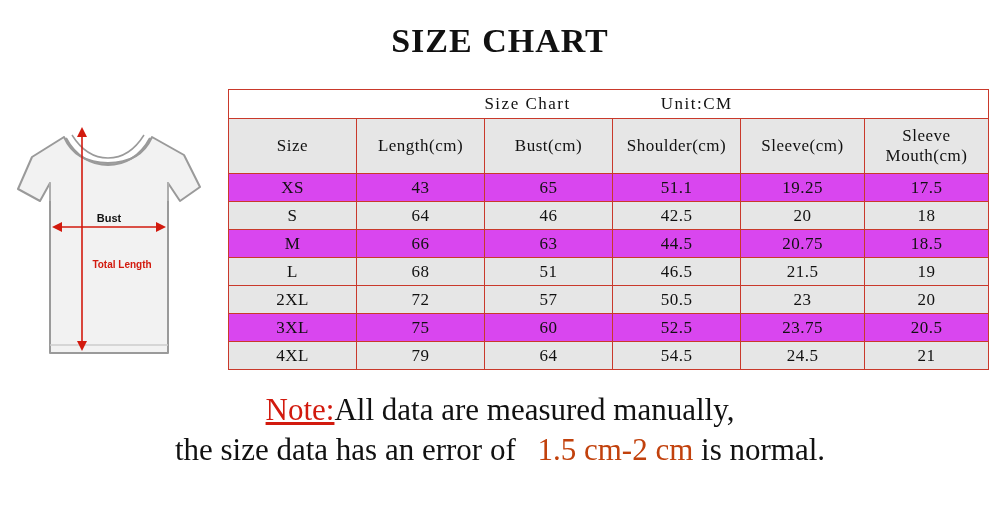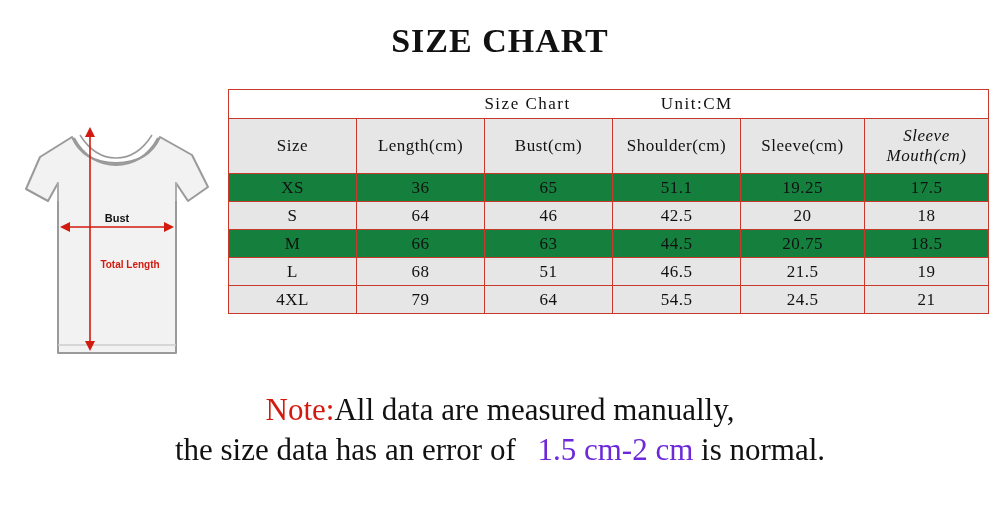--- a/index.html
+++ b/index.html
@@ -23,21 +23,21 @@
     font-family: "Liberation Serif", serif;
     font-weight: bold;
     font-size: 34px;
     letter-spacing: 1px;
     color: #111111;
   }
 
   
   #shirt-diagram {
     position: absolute;
-    left: 12px;
+    left: 4px;
     top: 105px;
     width: 210px;
     height: 265px;
   }
   #shirt-diagram svg {
     display: block;
   }
 
   
   #size-table-wrap {
@@ -76,54 +76,54 @@
     height: 54px;
     background: #e6e6e6;
     font-size: 17px;
     line-height: 1.15;
   }
   tr.data-row td {
     height: 27px;
     font-size: 17px;
   }
   tr.data-row.odd td {
-    background: #15803d;
+    background: #d946ef;
   }
   tr.data-row.even td {
     background: #e6e6e6;
   }
   .two-line {
     display: block;
     line-height: 1.15;
-    font-style: italic;
   }
 
   
   #note-block {
     position: absolute;
     left: 0;
     top: 390px;
     width: 1000px;
     text-align: center;
     font-family: "Liberation Serif", serif;
     color: #111111;
     line-height: 1.28;
   }
   #note-line1 {
     font-size: 31px;
   }
   #note-line2 {
     font-size: 31px;
   }
   .red {
-    color: #6d28d9;
+    color: #c2410c;
     margin-left: 14px;
   }
   .note-label {
     color: #d21a0e;
+    text-decoration: underline;
   }
 </style>
 </head>
 <body>
 
 <div id="page-title">SIZE CHART</div>
 
 <div id="shirt-diagram">
   <svg width="210" height="265" viewBox="0 0 210 265" xmlns="http://www.w3.org/2000/svg">
 
@@ -176,21 +176,21 @@
         <td>Shoulder(cm)</td>
         <td>Sleeve(cm)</td>
         <td>
           <span class="two-line">Sleeve</span>
           <span class="two-line">Mouth(cm)</span>
         </td>
       </tr>
 
       <tr class="data-row odd">
         <td>XS</td>
-        <td>36</td>
+        <td>43</td>
         <td>65</td>
         <td>51.1</td>
         <td>19.25</td>
         <td>17.5</td>
       </tr>
       <tr class="data-row even">
         <td>S</td>
         <td>64</td>
         <td>46</td>
         <td>42.5</td>
@@ -205,20 +205,36 @@
         <td>20.75</td>
         <td>18.5</td>
       </tr>
       <tr class="data-row even">
         <td>L</td>
         <td>68</td>
         <td>51</td>
         <td>46.5</td>
         <td>21.5</td>
         <td>19</td>
+      </tr>
+      <tr class="data-row even">
+        <td>2XL</td>
+        <td>72</td>
+        <td>57</td>
+        <td>50.5</td>
+        <td>23</td>
+        <td>20</td>
+      </tr>
+      <tr class="data-row odd">
+        <td>3XL</td>
+        <td>75</td>
+        <td>60</td>
+        <td>52.5</td>
+        <td>23.75</td>
+        <td>20.5</td>
       </tr>
       <tr class="data-row even">
         <td>4XL</td>
         <td>79</td>
         <td>64</td>
         <td>54.5</td>
         <td>24.5</td>
         <td>21</td>
       </tr>
     </tbody>

